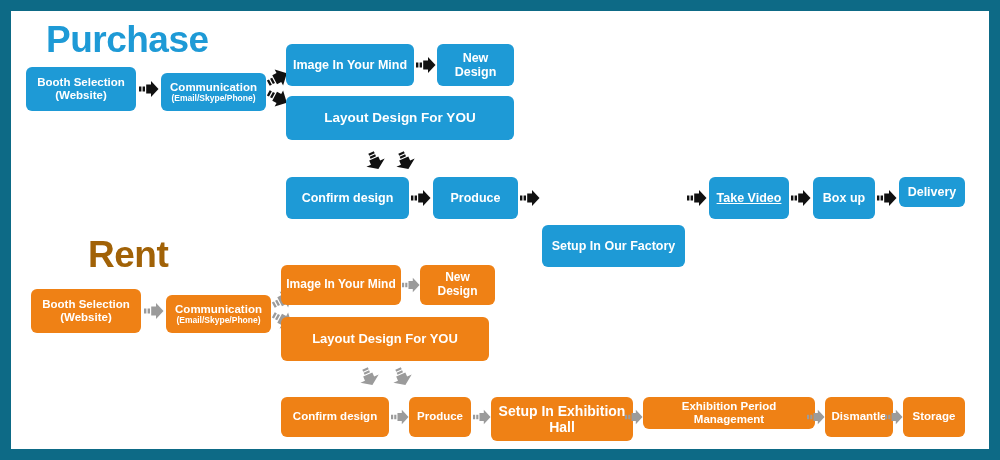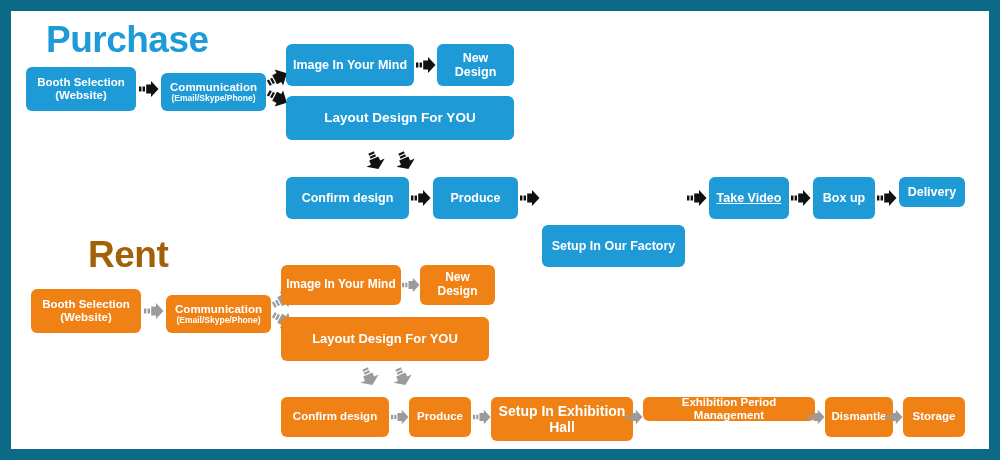--- a/index.html
+++ b/index.html
@@ -346,21 +346,21 @@
       </div>
 
       <div class="arrow" style="left:614px;top:178px;">
         <svg width="18" height="16" viewBox="0 0 20 16">
           <rect x="0" y="5.5" width="2.4" height="5" fill="#9b9b9b"></rect>
           <rect x="3.6" y="5.5" width="2.4" height="5" fill="#9b9b9b"></rect>
           <path d="M7.2 3.5 L7.2 12.5 L12 12.5 L12 16 L19.5 8 L12 0 L12 3.5 Z" fill="#9b9b9b"></path>
         </svg>
       </div>
 
-      <div class="box orange" style="left:632px;top:166px;width:172px;height:24px;font-size:11.5px;">
+      <div class="box orange" style="left:632px;top:166px;width:172px;height:32px;font-size:11.5px;">
         <span class="line1">Exhibition Period Management</span>
       </div>
 
       <div class="arrow" style="left:796px;top:178px;">
         <svg width="18" height="16" viewBox="0 0 20 16">
           <rect x="0" y="5.5" width="2.4" height="5" fill="#9b9b9b"></rect>
           <rect x="3.6" y="5.5" width="2.4" height="5" fill="#9b9b9b"></rect>
           <path d="M7.2 3.5 L7.2 12.5 L12 12.5 L12 16 L19.5 8 L12 0 L12 3.5 Z" fill="#9b9b9b"></path>
         </svg>
       </div>

